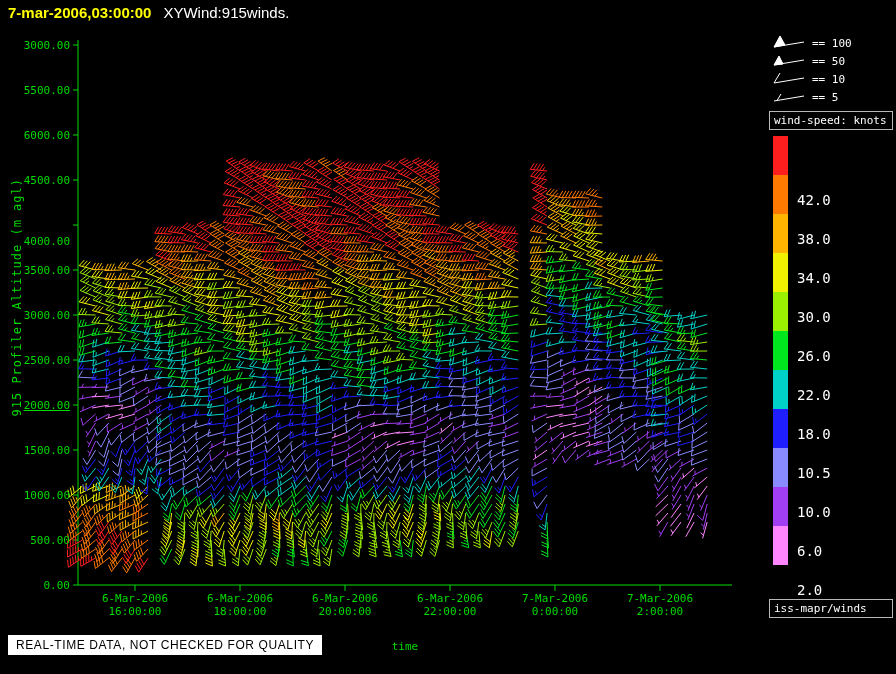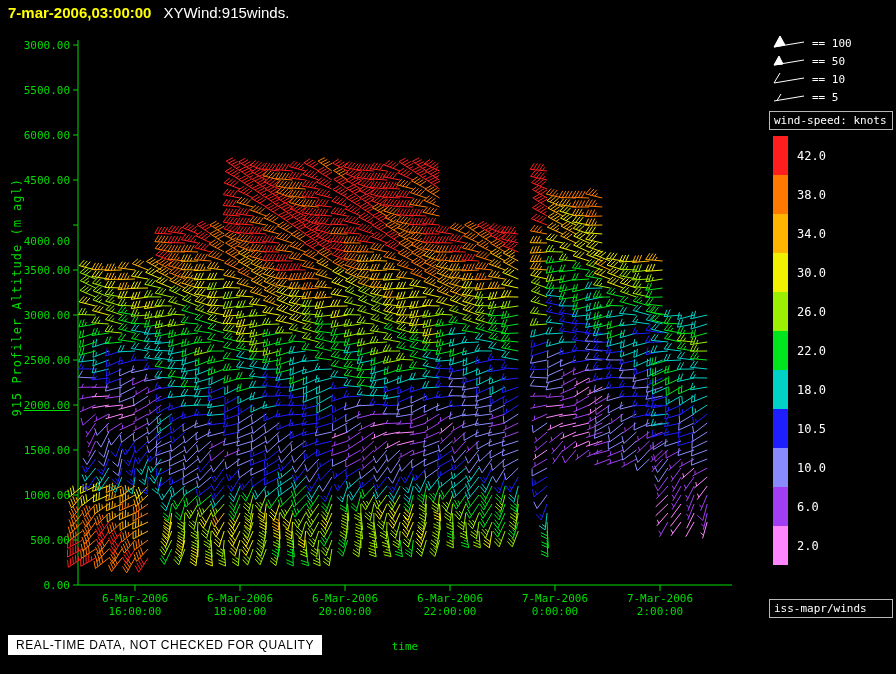--- a/index.html
+++ b/index.html
@@ -17,21 +17,21 @@
   .ytick-label{position:absolute;left:4px;width:66px;text-align:right;color:#00dc00;font-size:11px;}
   .xtick-label{position:absolute;width:96px;text-align:center;color:#00dc00;font-size:11px;line-height:13px;top:592px;}
   #legend{position:absolute;left:769px;top:31px;width:124px;color:#fff;font-size:11px;}
   .lbox{border:1px solid #b8b8b8;padding:2px 4px;}
   #cb-title-box{margin-top:5px;}
   .legend-rows{padding:3px 2px 0 2px;}
   .legend-row{display:flex;align-items:center;height:18px;gap:5px;}
   .legend-row svg{flex:0 0 auto;}
   #colorbar{position:relative;margin-top:6px;height:432px;}
   .cb-seg{position:absolute;left:4px;width:15px;height:39px;}
-  .cb-label{position:absolute;left:28px;color:#fff;font-size:12px;}
+  .cb-label{position:absolute;left:28px;color:#fff;font-size:14px;margin-top:43px;}
   #credit{position:absolute;left:769px;top:599px;width:114px;color:#fff;font-size:11px;}
   #disclaimer{position:absolute;left:8px;top:635px;background:#ffffff;color:#000;
               font-family:"Liberation Sans",sans-serif;font-size:12px;padding:3px 8px;letter-spacing:.6px;}
 </style>
 </head>
 <body>
 
 <div id="stage">
   <svg id="plot-svg" width="896" height="674" viewBox="0 0 896 674">
       <path d="M78 40 L78 585 L732 585" stroke="#00dc00" fill="none" stroke-width="1"></path>

